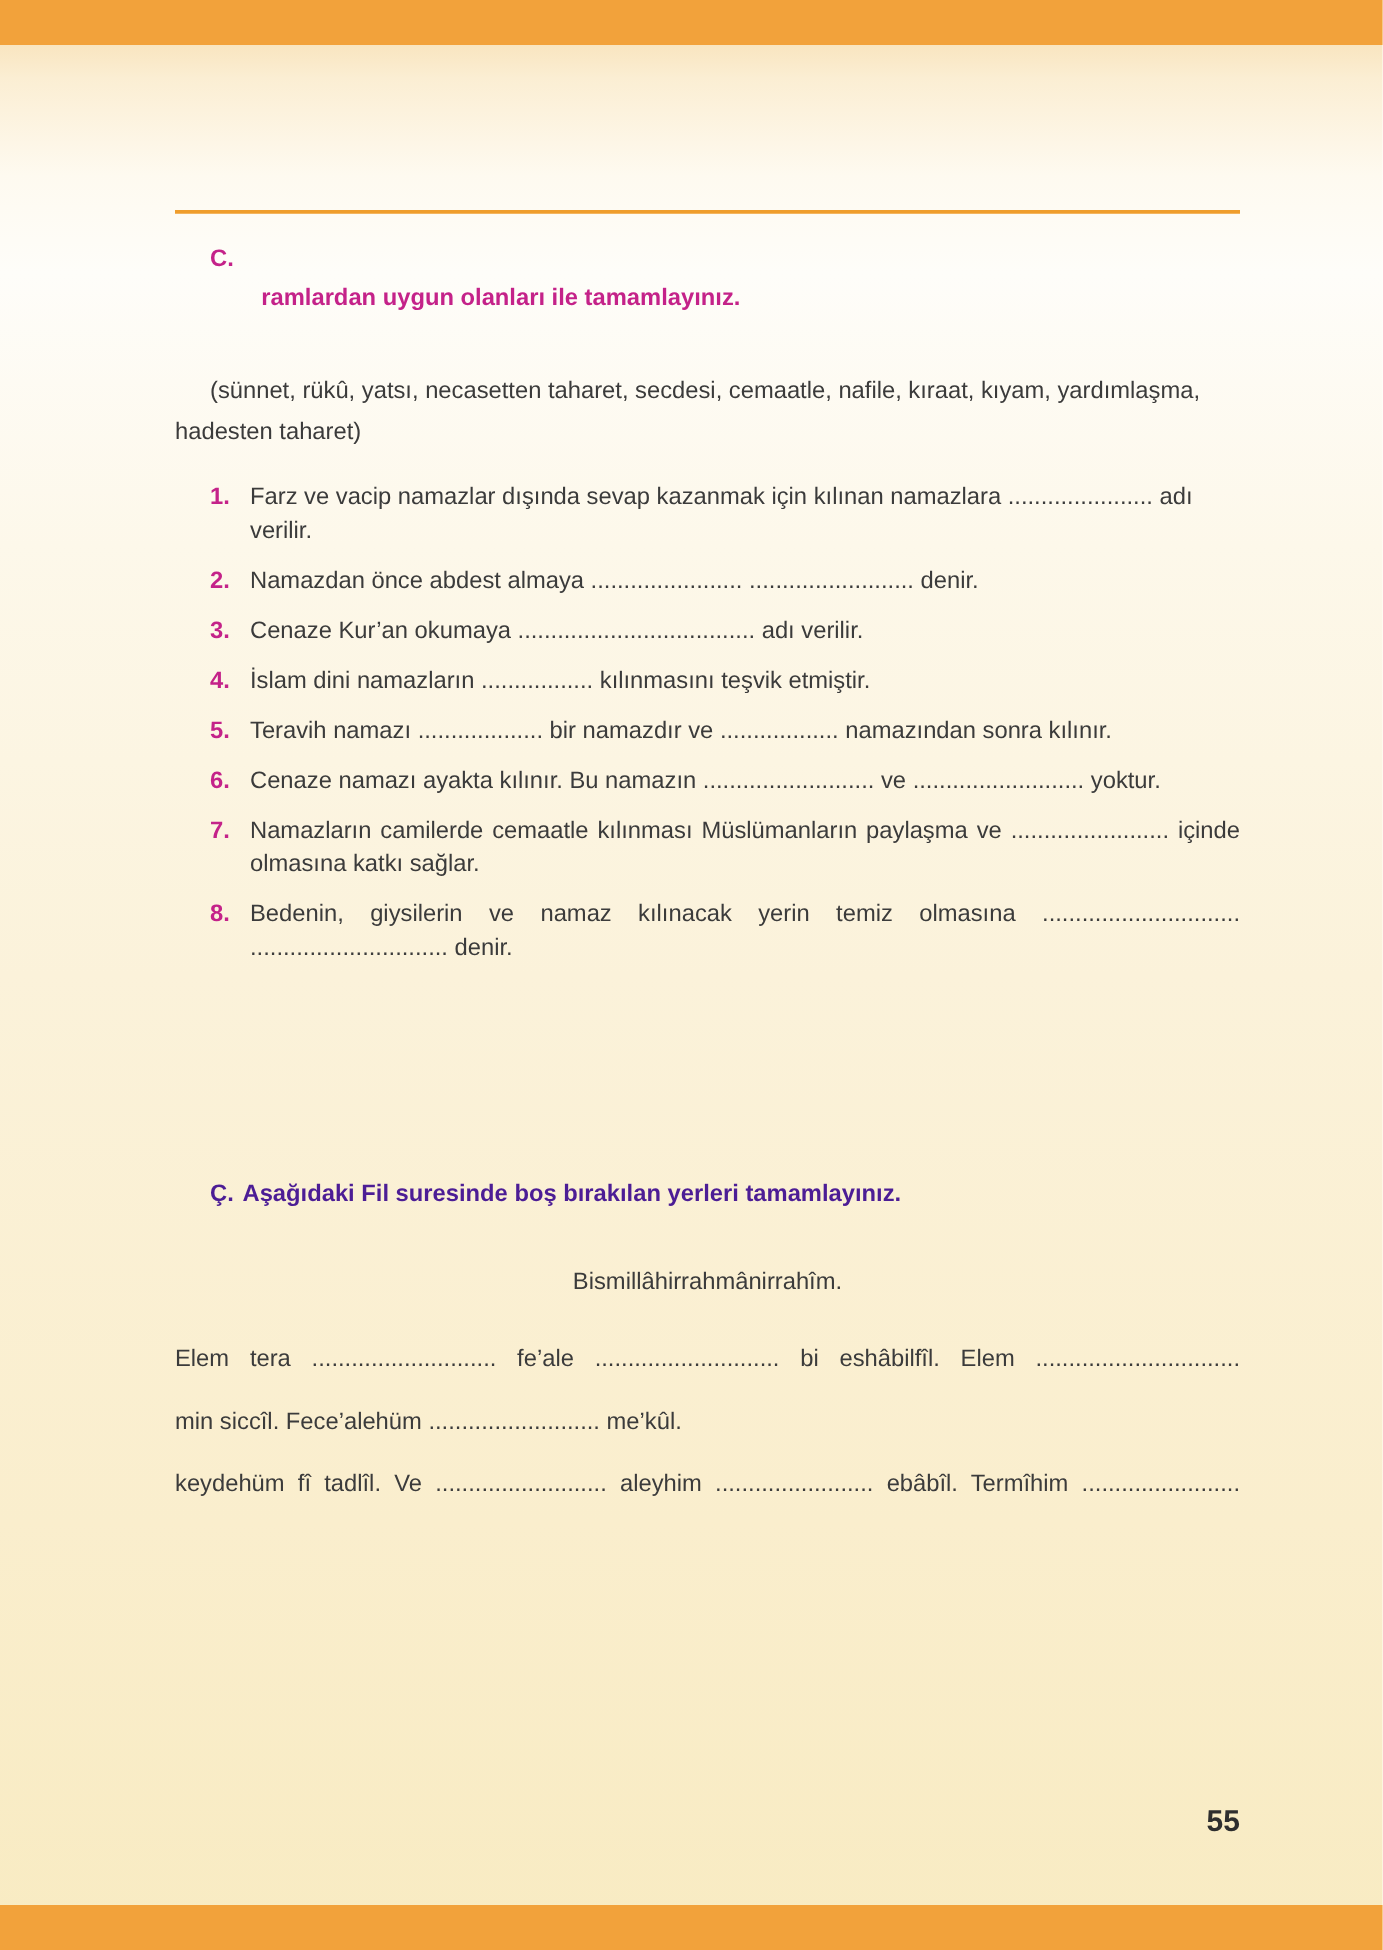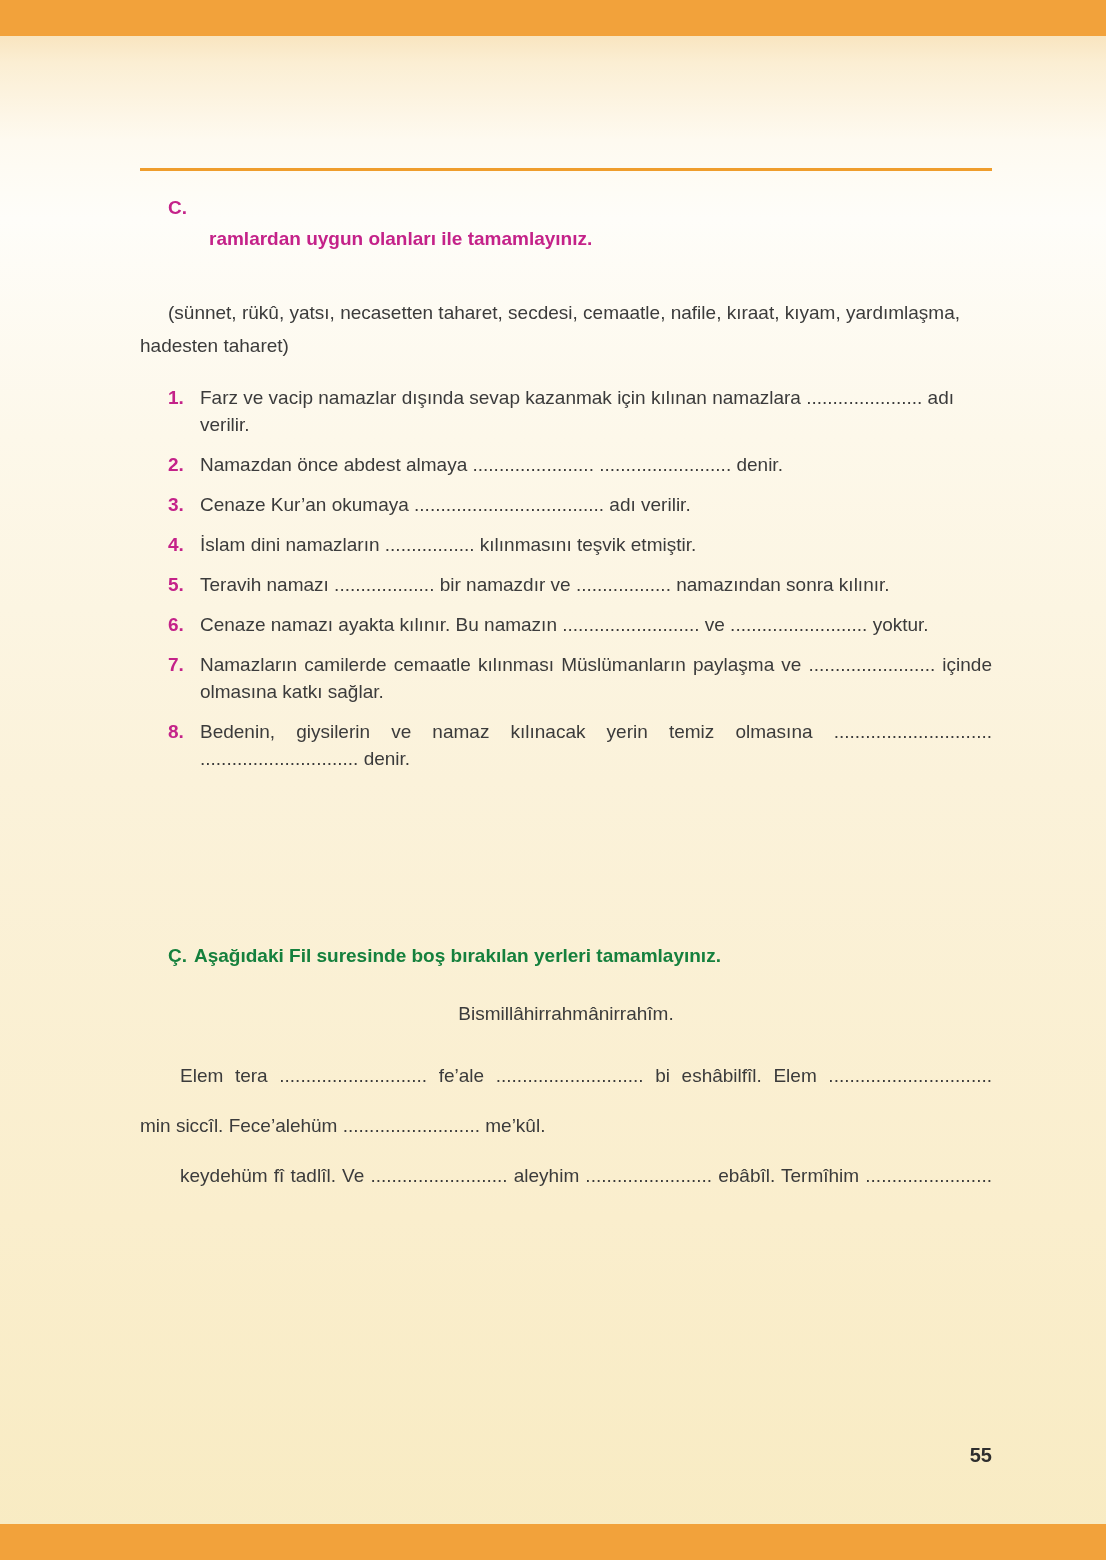--- a/index.html
+++ b/index.html
@@ -59,21 +59,21 @@
     line-height: 31px;
   }
   .sec-label {
     flex: 0 0 41px;
   }
   .sec-title { flex: 1; }
 
   .sec-head2 {
     margin-top: 168px;
     padding-left: 28px;
-    color: #15803d;
+    color: #4c1d95;
     font-weight: bold;
     line-height: 31px;
   }
   .sec-head2 .sec-label2 { margin-right: 7px; }
 
   
   .word-bank {
     margin-top: 42px;
     text-indent: 28px;
     line-height: 33px;
@@ -89,39 +89,38 @@
   .item .num {
     flex: 0 0 32px;
     color: #c42289;
     font-weight: bold;
   }
   .item .txt { flex: 1; }
   .item .txt.justify { text-align: justify; }
 
   
   .bismillah {
-    margin-top: 29px;
+    margin-top: 41px;
     text-align: center;
   }
   .sura { margin-top: 24px; }
   .sura-line {
     line-height: 50px;
     white-space: normal;
   }
   .sura-line.just {
     text-align: justify;
     text-align-last: justify;
-    margin-left: 40px;
   }
 
   .page-num {
     position: absolute;
     right: 114px;
     top: 1444px;
-    font-size: 20px;
+    font-size: 24px;
     font-weight: bold;
     color: #2e2e2e;
   }
 </style>
 </head>
 <body>
 
 <div class="bar top"></div>
 
 <div class="rule"></div>

